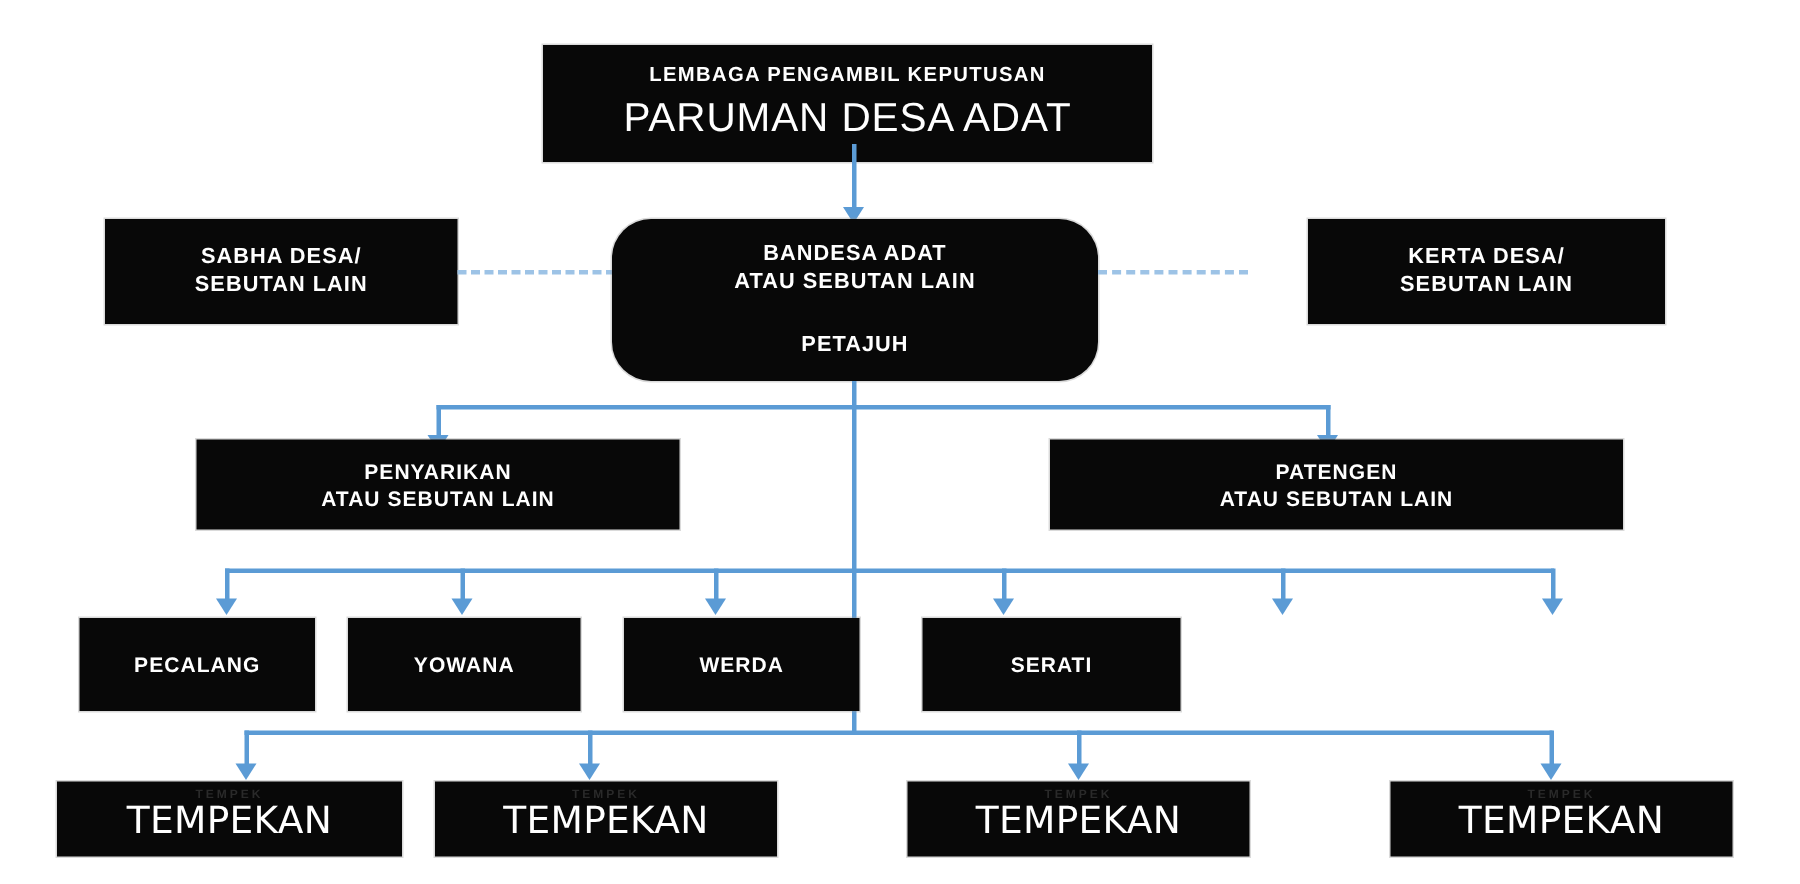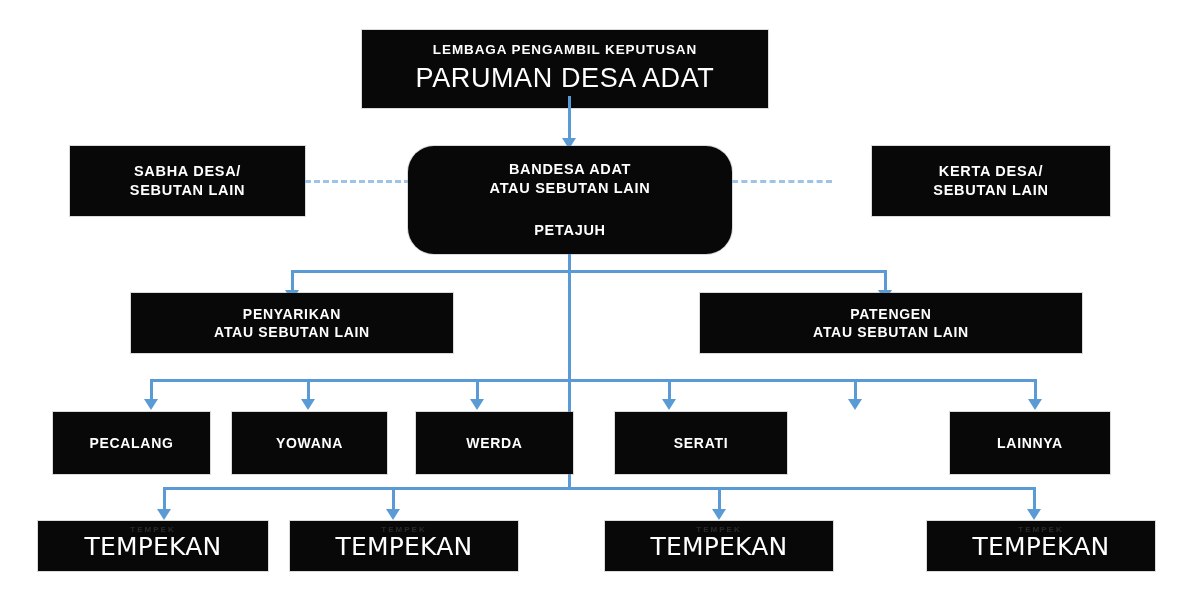--- a/index.html
+++ b/index.html
@@ -189,23 +189,20 @@
   </div>
   <div class="node tier4" style="left:232px; top:412px; width:155px; height:62px;">
     <span class="line">YOWANA</span>
   </div>
   <div class="node tier4" style="left:400px; top:412px; width:157px; height:62px;margin-left:16px;">
     <span class="line">WERDA</span>
   </div>
   <div class="node tier4" style="left:585px; top:412px; width:172px; height:62px;margin-left:30px;">
     <span class="line">SERATI</span>
   </div>
-  <div class="node tier4" style="left:950px; top:412px; width:160px; height:62px;">
-    <span class="line">LAINNYA</span>
-  </div>
 
   <div class="conn h" style="left:163px; top:487px; width:872px;"></div>
 
   <div class="conn v" style="left:163px; top:487px; height:24px;"></div>
   <div class="arrow" style="left:157px; top:509px;"></div>
 
   <div class="conn v" style="left:392px; top:487px; height:24px;"></div>
   <div class="arrow" style="left:386px; top:509px;"></div>
 
   <div class="conn v" style="left:718px; top:487px; height:24px;"></div>

